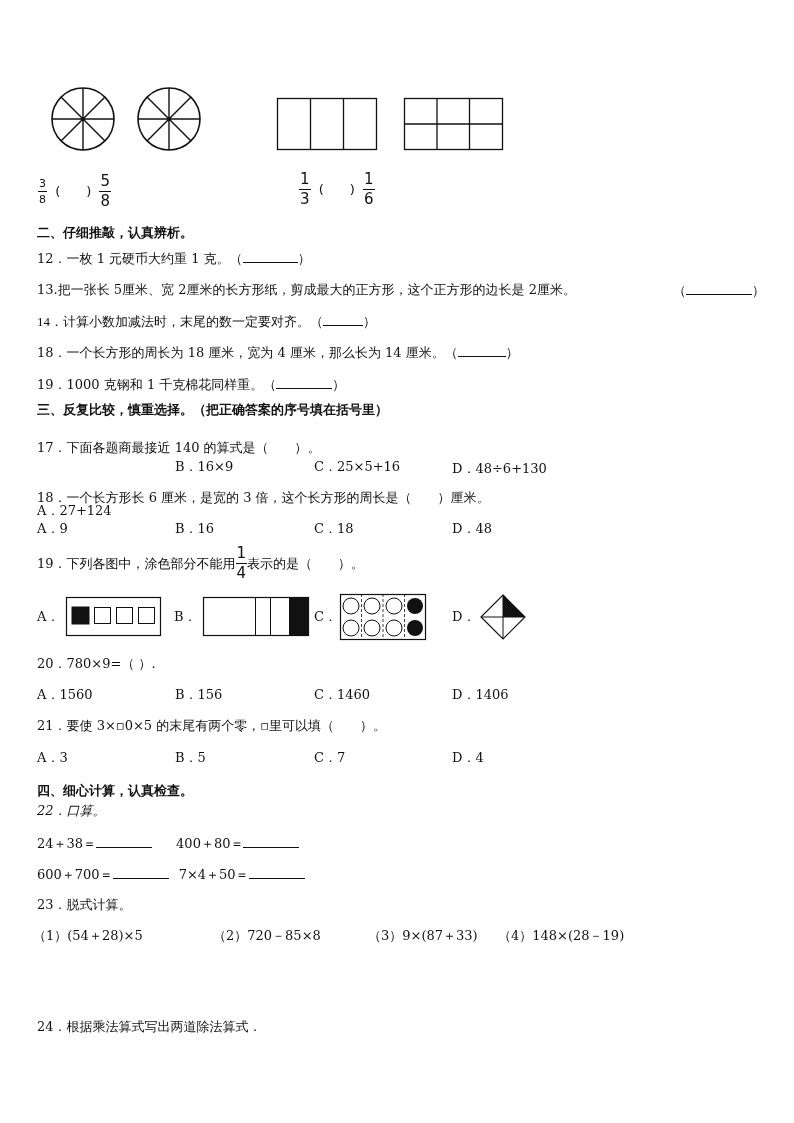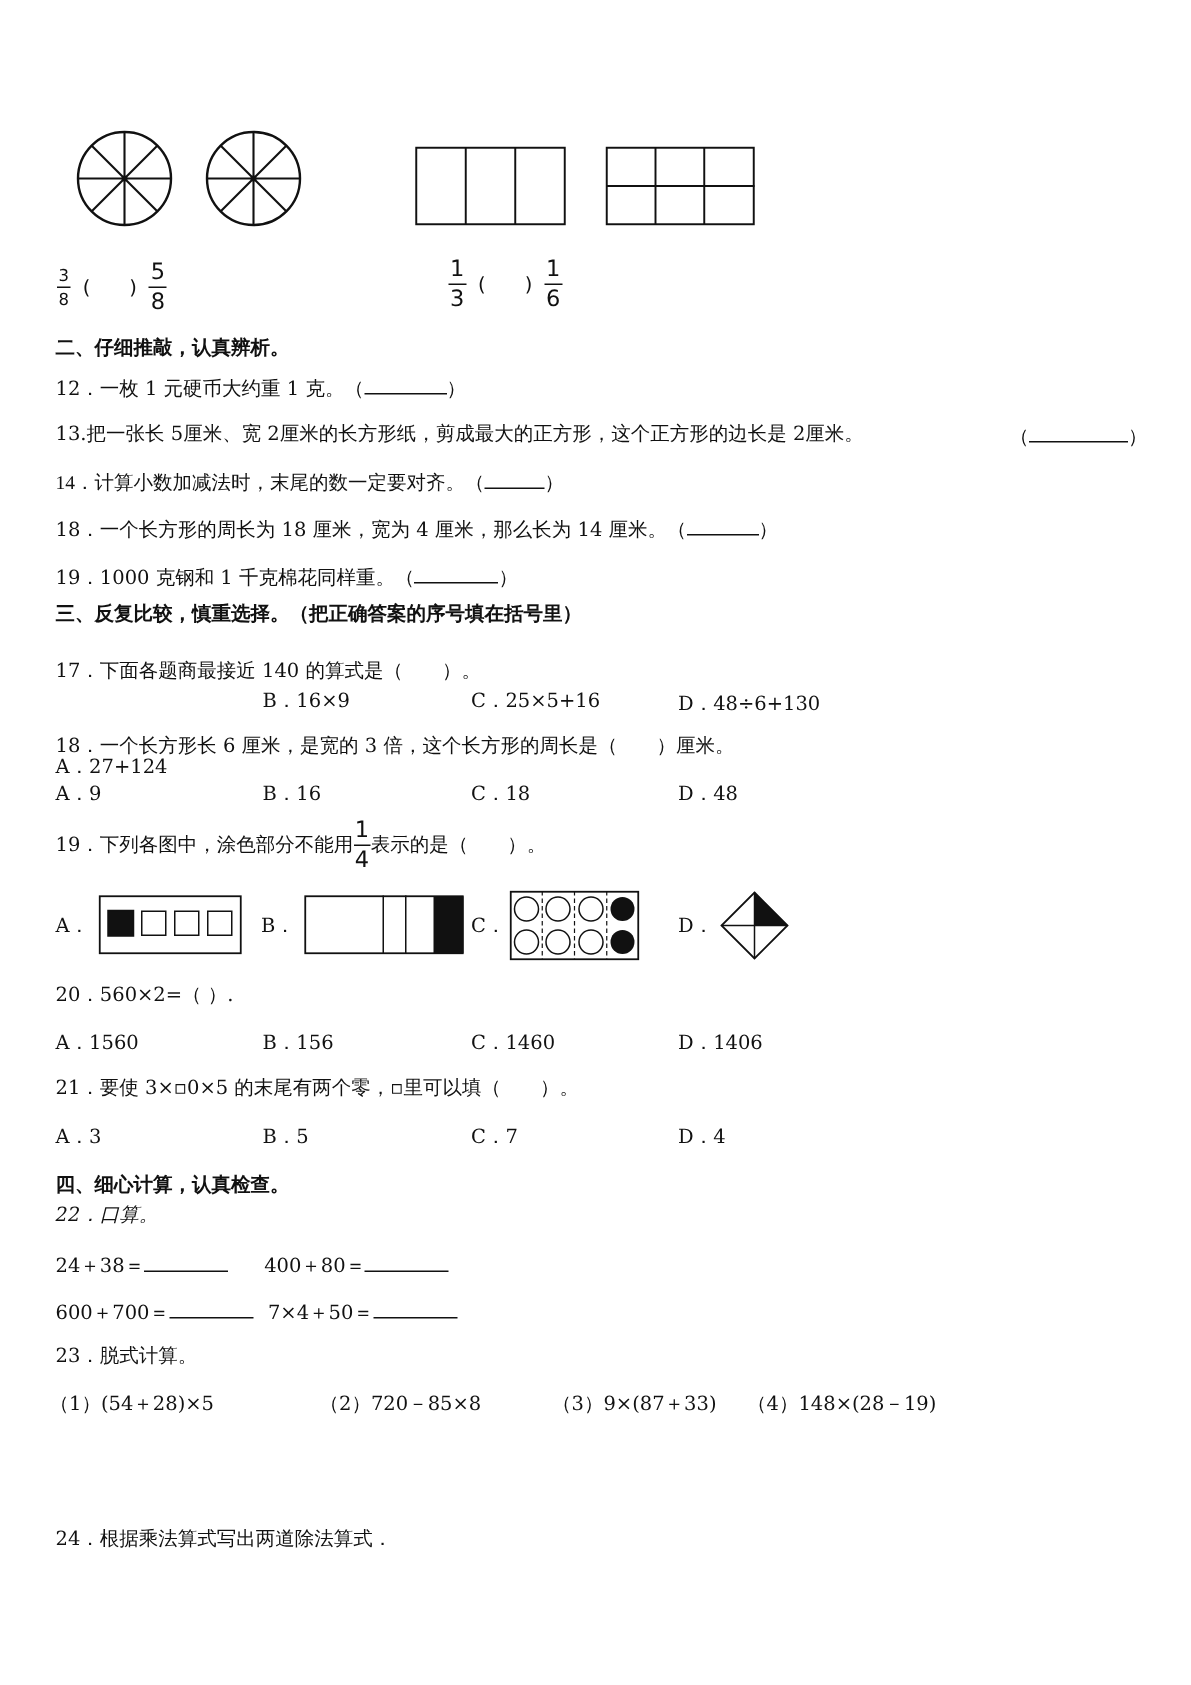--- a/index.html
+++ b/index.html
@@ -139,21 +139,21 @@
 </svg>
 
 <div class="opt" style="left:452px;top:608px;">D．</div>
 <svg style="left:480px;top:594px" width="46" height="46">
   <polygon points="23,1 45,23 23,45 1,23" fill="none" stroke="#111" stroke-width="1.2"></polygon>
   <polygon points="23,1 45,23 23,23" fill="#111"></polygon>
   <line x1="1" y1="23" x2="45" y2="23" stroke="#111" stroke-width="1"></line>
   <line x1="23" y1="1" x2="23" y2="45" stroke="#111" stroke-width="1"></line>
 </svg>
 
-<div class="line" style="top:655px;">20．560×2=（ ）.</div>
+<div class="line" style="top:655px;">20．780×9=（ ）.</div>
 <div class="opt" style="left:37px;top:686px;">A．1560</div>
 <div class="opt" style="left:175px;top:686px;">B．156</div>
 <div class="opt" style="left:314px;top:686px;">C．1460</div>
 <div class="opt" style="left:452px;top:686px;text-align:center;">D．1406</div>
 
 <div class="line" style="top:717px;">21．要使 3×▫0×5 的末尾有两个零，▫里可以填（　　）。</div>
 <div class="opt" style="left:37px;top:749px;">A．3</div>
 <div class="opt" style="left:175px;top:749px;">B．5</div>
 <div class="opt" style="left:314px;top:749px;">C．7</div>
 <div class="opt" style="left:452px;top:749px;">D．4</div>

